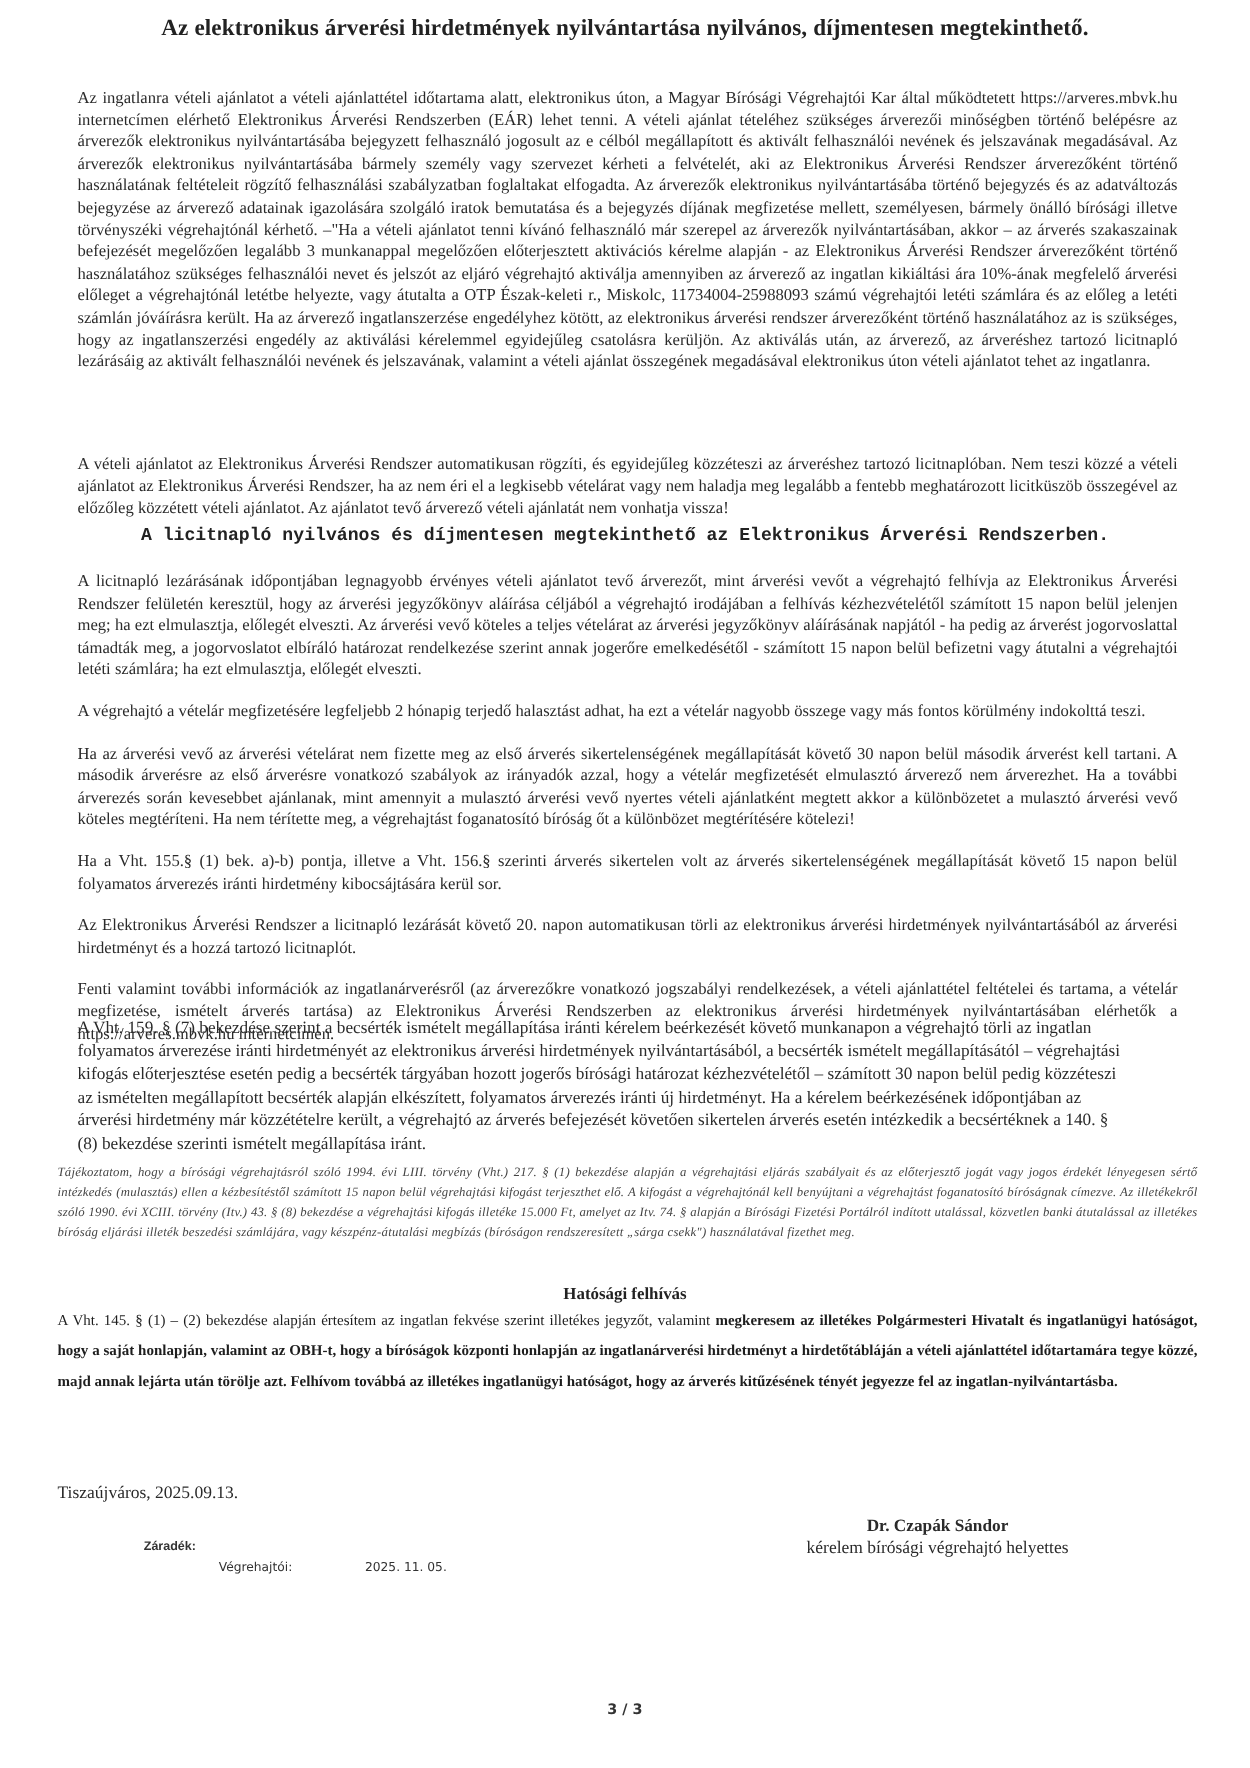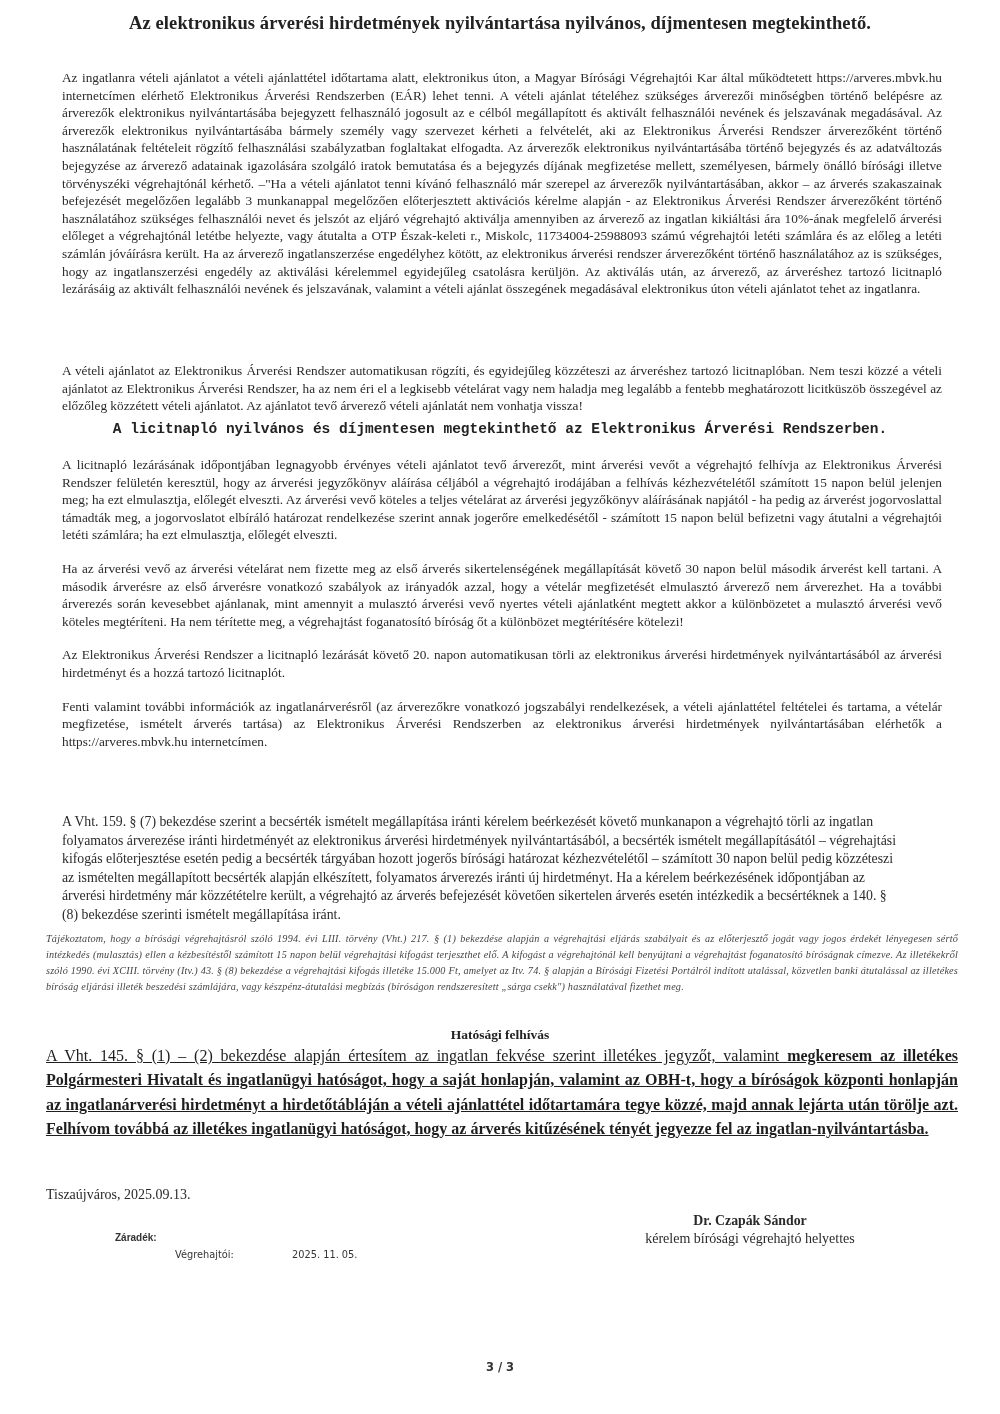--- a/index.html
+++ b/index.html
@@ -30,21 +30,21 @@
     position: absolute; left: 46px; top: 931px; width: 912px;
     font-style: italic; font-size: 10.2px; line-height: 16px; text-align: justify; color: #444;
     letter-spacing: 0.2px;
   }
   .hat-title {
     position: absolute; left: 0; width: 1000px; top: 1027px; text-align: center;
     font-weight: bold; font-size: 13.5px; color: #222;
   }
   .hat-body {
     position: absolute; left: 46px; top: 1044px; width: 912px;
-    font-size: 16px; line-height: 24.4px; text-align: justify; color: #1e1e1e; text-decoration: underline;
+    font-size: 12px; line-height: 24.4px; text-align: justify; color: #1e1e1e;
   }
   .hat-body b { font-weight: bold; }
   .place-date { position: absolute; left: 46px; top: 1187px; font-size: 14px; color: #2a2a2a; }
   .signer { position: absolute; left: 600px; top: 1213px; width: 300px; text-align: center; font-size: 14px; color: #2a2a2a; }
   .signer .name { font-weight: bold; font-size: 13.8px; }
   .signer .role { margin-top: 2px; }
   .clause-label { position: absolute; left: 115px; top: 1232px; font-family: Liberation Sans, sans-serif; font-size: 10px; font-weight: bold; color: #333; }
   .posted-label { position: absolute; left: 175px; top: 1249px; font-family: "DejaVu Sans", sans-serif; font-size: 9.8px; color: #333; }
   .posted-date { position: absolute; left: 292px; top: 1249px; font-family: "DejaVu Sans", sans-serif; font-size: 9.8px; color: #333; }
   .page-num { position: absolute; left: 0; width: 1000px; top: 1360px; text-align: center; font-family: "DejaVu Sans", sans-serif; font-weight: bold; font-size: 11.5px; color: #333; }
@@ -61,21 +61,23 @@
   </div>
 
   <div class="block" id="blk-2">
     <p>A vételi ajánlatot az Elektronikus Árverési Rendszer automatikusan rögzíti, és egyidejűleg közzéteszi az árveréshez tartozó licitnaplóban. Nem teszi közzé a vételi ajánlatot az Elektronikus Árverési Rendszer, ha az nem éri el a legkisebb vételárat vagy nem haladja meg legalább a fentebb meghatározott licitküszöb összegével az előzőleg közzétett vételi ajánlatot. Az ajánlatot tevő árverező vételi ajánlatát nem vonhatja vissza!</p>
   </div>
 
   <div class="subhead">A licitnapló nyilvános és díjmentesen megtekinthető az Elektronikus Árverési Rendszerben.</div>
 
   <div class="block" id="blk-3">
     <p>A licitnapló lezárásának időpontjában legnagyobb érvényes vételi ajánlatot tevő árverezőt, mint árverési vevőt a végrehajtó felhívja az Elektronikus Árverési Rendszer felületén keresztül, hogy az árverési jegyzőkönyv aláírása céljából a végrehajtó irodájában a felhívás kézhezvételétől számított 15 napon belül jelenjen meg; ha ezt elmulasztja, előlegét elveszti. Az árverési vevő köteles a teljes vételárat az árverési jegyzőkönyv aláírásának napjától - ha pedig az árverést jogorvoslattal támadták meg, a jogorvoslatot elbíráló határozat rendelkezése szerint annak jogerőre emelkedésétől - számított 15 napon belül befizetni vagy átutalni a végrehajtói letéti számlára; ha ezt elmulasztja, előlegét elveszti.</p>
+    <p>A végrehajtó a vételár megfizetésére legfeljebb 2 hónapig terjedő halasztást adhat, ha ezt a vételár nagyobb összege vagy más fontos körülmény indokolttá teszi.</p>
     <p>Ha az árverési vevő az árverési vételárat nem fizette meg az első árverés sikertelenségének megállapítását követő 30 napon belül második árverést kell tartani. A második árverésre az első árverésre vonatkozó szabályok az irányadók azzal, hogy a vételár megfizetését elmulasztó árverező nem árverezhet. Ha a további árverezés során kevesebbet ajánlanak, mint amennyit a mulasztó árverési vevő nyertes vételi ajánlatként megtett akkor a különbözetet a mulasztó árverési vevő köteles megtéríteni. Ha nem térítette meg, a végrehajtást foganatosító bíróság őt a különbözet megtérítésére kötelezi!</p>
+    <p>Ha a Vht. 155.§ (1) bek. a)-b) pontja, illetve a Vht. 156.§ szerinti árverés sikertelen volt az árverés sikertelenségének megállapítását követő 15 napon belül folyamatos árverezés iránti hirdetmény kibocsájtására kerül sor.</p>
     <p>Az Elektronikus Árverési Rendszer a licitnapló lezárását követő 20. napon automatikusan törli az elektronikus árverési hirdetmények nyilvántartásából az árverési hirdetményt és a hozzá tartozó licitnaplót.</p>
     <p>Fenti valamint további információk az ingatlanárverésről (az árverezőkre vonatkozó jogszabályi rendelkezések, a vételi ajánlattétel feltételei és tartama, a vételár megfizetése, ismételt árverés tartása) az Elektronikus Árverési Rendszerben az elektronikus árverési hirdetmények nyilvántartásában elérhetők a https://arveres.mbvk.hu internetcímen.</p>
   </div>
 
   <div class="block" id="blk-4">
     <p>A Vht. 159. § (7) bekezdése szerint a becsérték ismételt megállapítása iránti kérelem beérkezését követő munkanapon a végrehajtó törli az ingatlan folyamatos árverezése iránti hirdetményét az elektronikus árverési hirdetmények nyilvántartásából, a becsérték ismételt megállapításától – végrehajtási kifogás előterjesztése esetén pedig a becsérték tárgyában hozott jogerős bírósági határozat kézhezvételétől – számított 30 napon belül pedig közzéteszi az ismételten megállapított becsérték alapján elkészített, folyamatos árverezés iránti új hirdetményt. Ha a kérelem beérkezésének időpontjában az árverési hirdetmény már közzétételre került, a végrehajtó az árverés befejezését követően sikertelen árverés esetén intézkedik a becsértéknek a 140. § (8) bekezdése szerinti ismételt megállapítása iránt.</p>
   </div>
 
   <div class="notice">Tájékoztatom, hogy a bírósági végrehajtásról szóló 1994. évi LIII. törvény (Vht.) 217. § (1) bekezdése alapján a végrehajtási eljárás szabályait és az előterjesztő jogát vagy jogos érdekét lényegesen sértő intézkedés (mulasztás) ellen a kézbesítéstől számított 15 napon belül végrehajtási kifogást terjeszthet elő. A kifogást a végrehajtónál kell benyújtani a végrehajtást foganatosító bíróságnak címezve. Az illetékekről szóló 1990. évi XCIII. törvény (Itv.) 43. § (8) bekezdése a végrehajtási kifogás illetéke 15.000 Ft, amelyet az Itv. 74. § alapján a Bírósági Fizetési Portálról indított utalással, közvetlen banki átutalással az illetékes bíróság eljárási illeték beszedési számlájára, vagy készpénz-átutalási megbízás (bíróságon rendszeresített „sárga csekk") használatával fizethet meg.</div>
 

